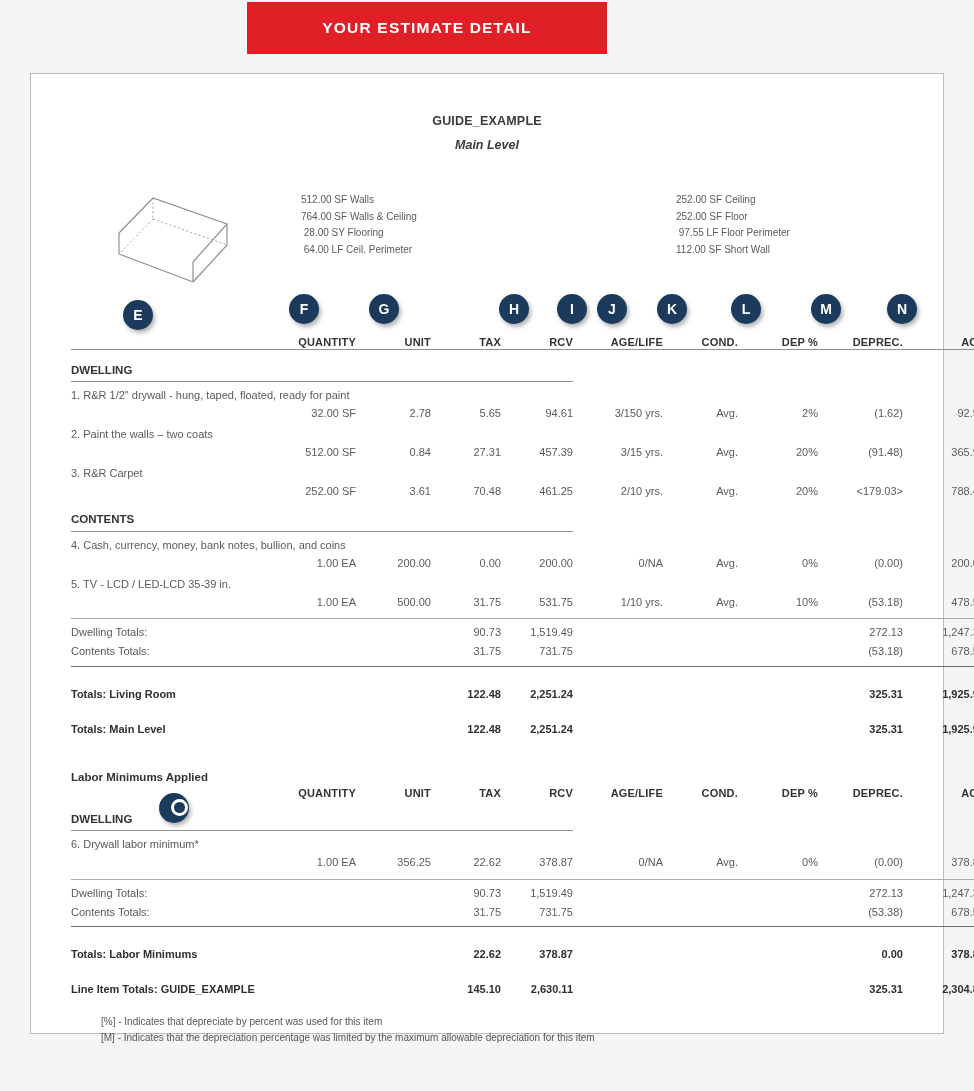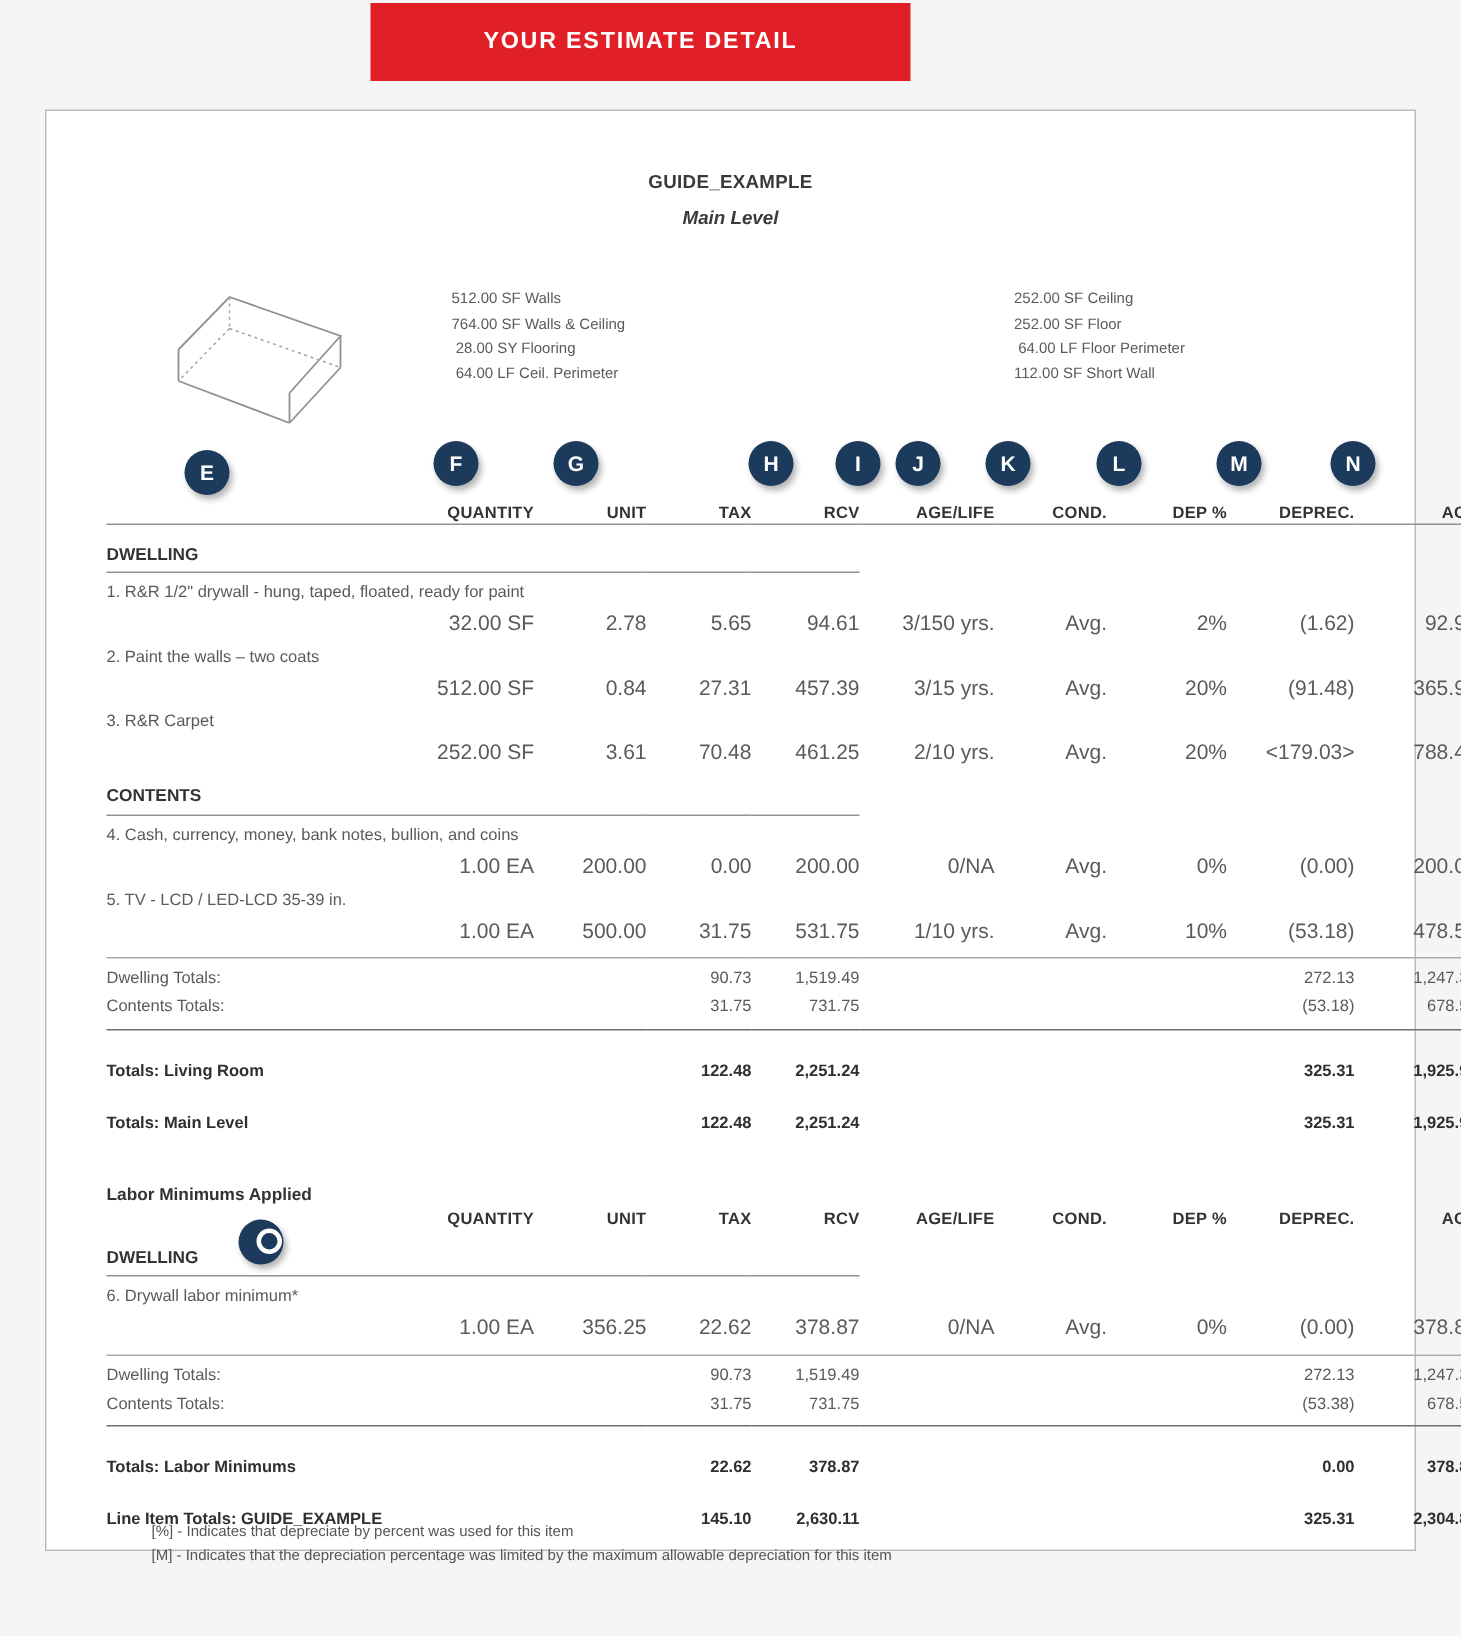--- a/index.html
+++ b/index.html
@@ -186,21 +186,21 @@
   }
   tr.sect-rule td { height: 1px; }
   tr.sect-rule td.ruled { border-bottom: 1.5px solid #8f9295; }
 
   tr.item-desc td {
     font-size: 11px;
     color: #5a5a5a;
     padding-top: 7px;
   }
   tr.item-vals td {
-    font-size: 14px;
+    font-size: 11px;
     color: #5a5a5a;
     text-align: right;
     padding-top: 6px;
     padding-bottom: 2px;
   }
 
   tr.thin-rule td { height: 1px; }
   tr.thin-rule td.ruled { border-bottom: 1px solid #a9acae; }
 
   tr.total-sub td {
@@ -291,21 +291,21 @@
         <div class="room-body">
           <div class="rb-col">
             <div class="room-line">512.00 SF Walls</div>
             <div class="room-line">764.00 SF Walls &amp; Ceiling</div>
             <div class="room-line"> 28.00 SY Flooring</div>
             <div class="room-line"> 64.00 LF Ceil. Perimeter</div>
           </div>
           <div class="rb-col right">
             <div class="room-line">252.00 SF Ceiling</div>
             <div class="room-line">252.00 SF Floor</div>
-            <div class="room-line"> 64.00 LF Floor Perimeter</div>
+            <div class="room-line"> 97.55 LF Floor Perimeter</div>
             <div class="room-line">112.00 SF Short Wall</div>
           </div>
         </div>
       </div>
     </div>
 
     <div class="badges">
       <div class="badge" style="left:92px;  top:6px;">E</div>
       <div class="badge" style="left:258px; top:0px;">F</div>
       <div class="badge" style="left:338px; top:0px;">G</div>

